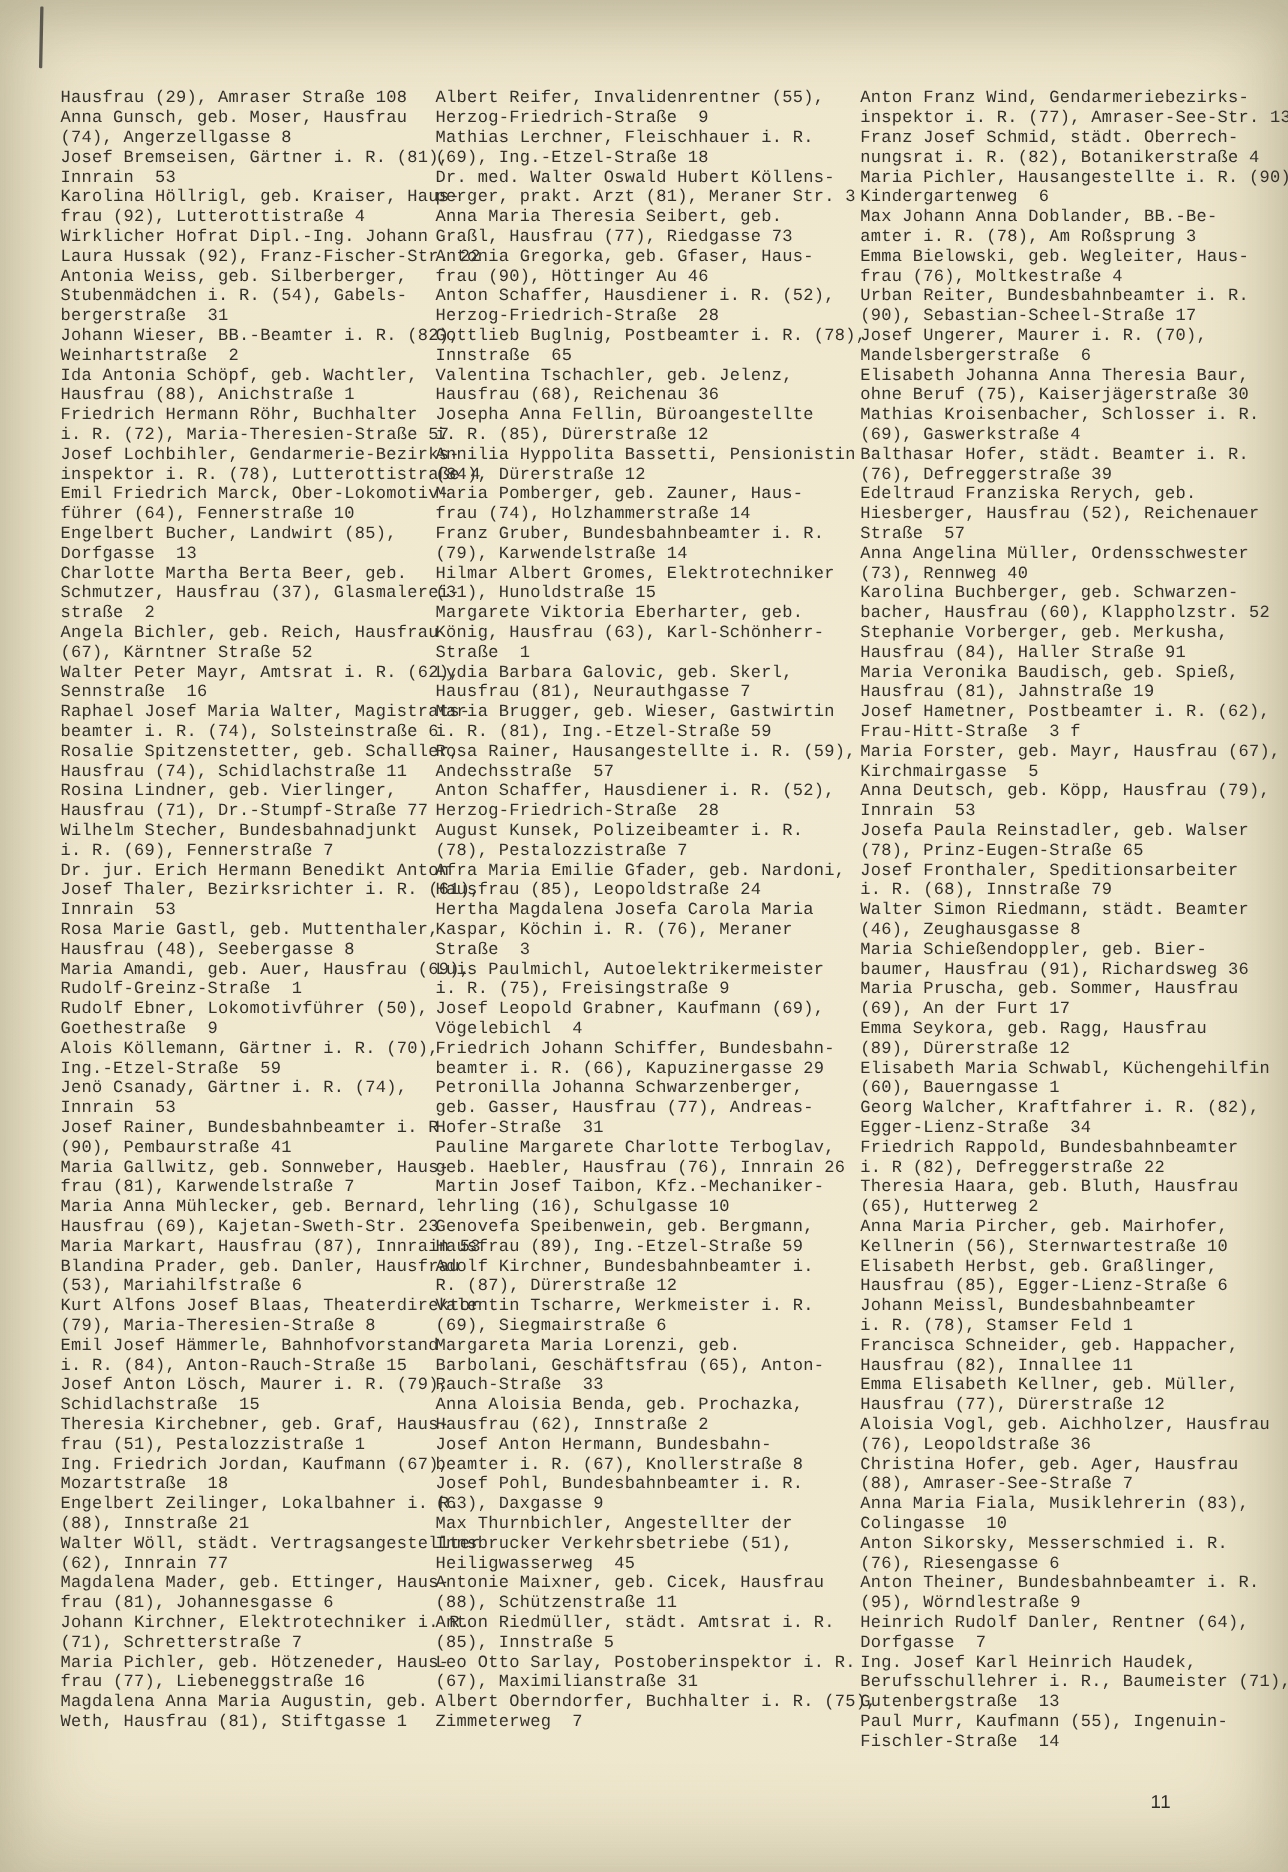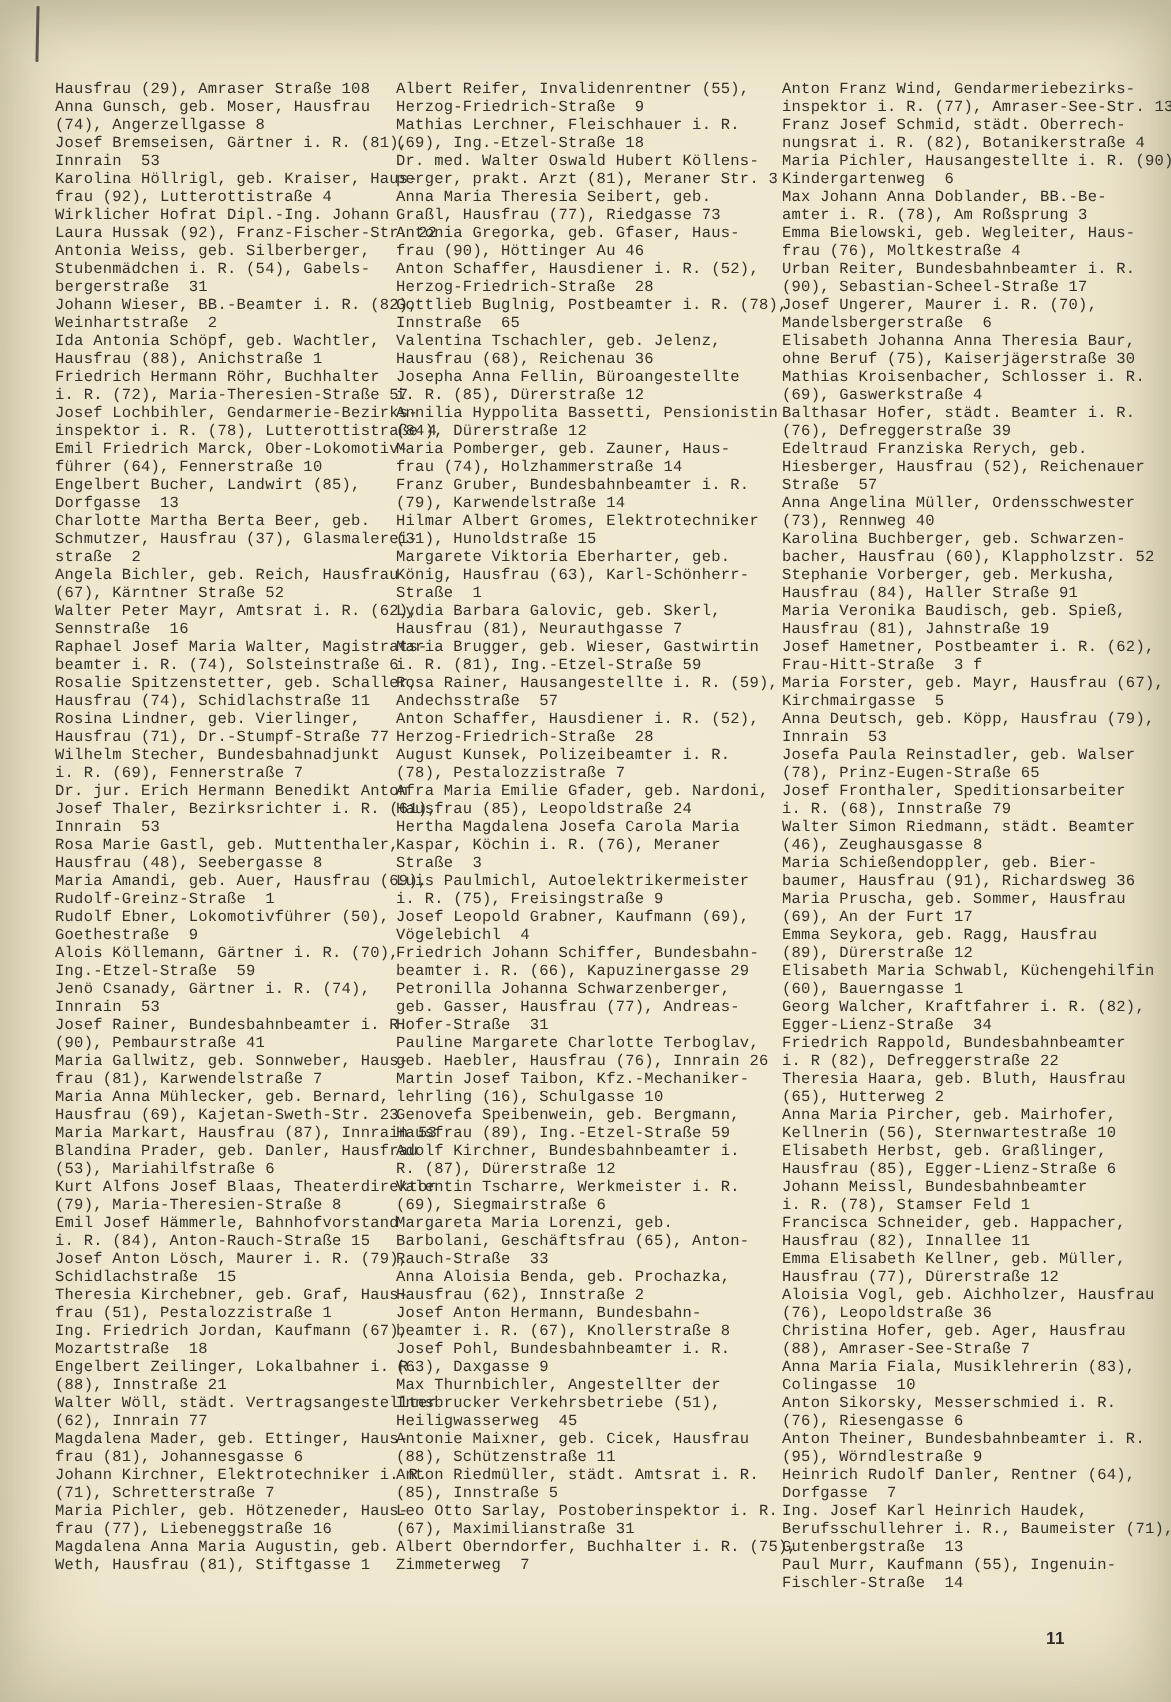--- a/index.html
+++ b/index.html
@@ -44,21 +44,21 @@
   }
   .col-1 { left: 55px;  width: 322px; }
   .col-2 { left: 396px; width: 325px; }
   .col-3 { left: 782px; width: 370px; }
   .page-number {
     position: absolute;
     left: 1046px;
     top: 1629px;
     color: #2e2c27;
     font-size: 17px;
-    font-weight: bold;
+    font-weight: normal;
     letter-spacing: 0.5px;
   }
 </style>
 </head>
 <body>
 
 <div class="page">
   <div class="scan-mark"></div>
 
   <div class="col col-1">Hausfrau (29), Amraser Straße 108

